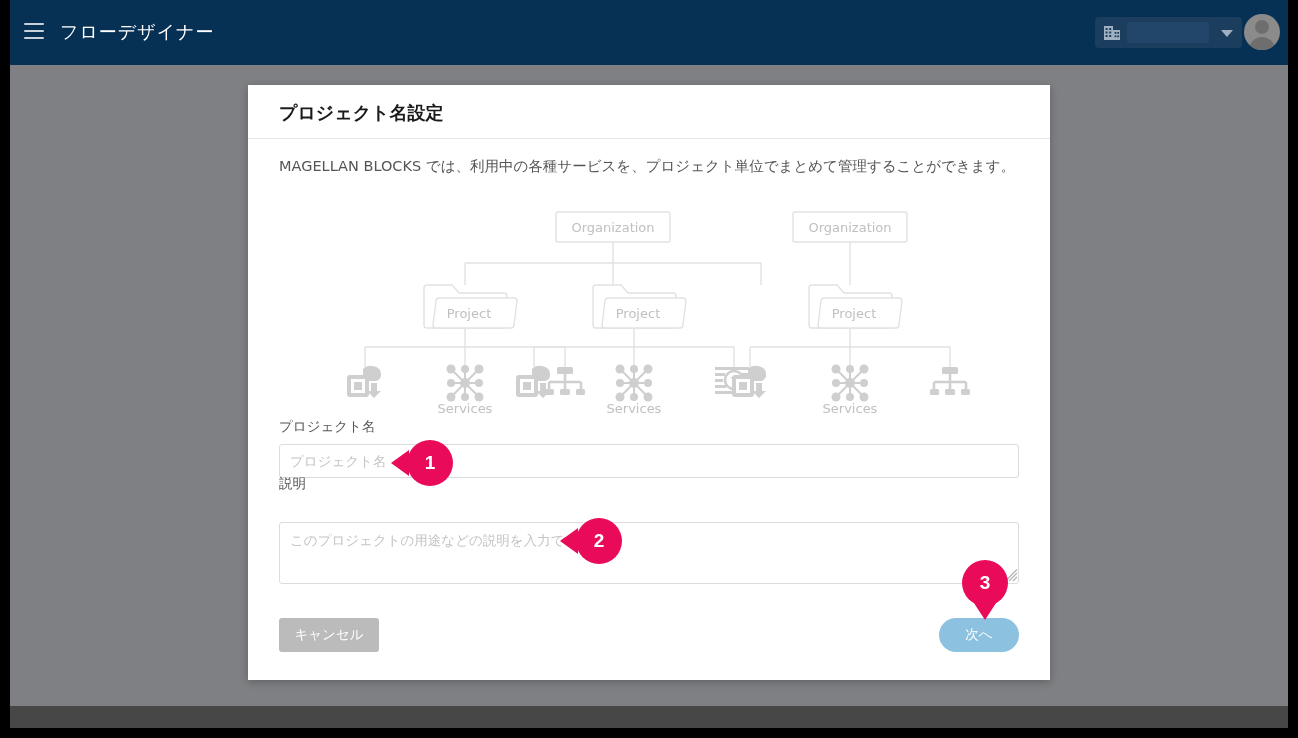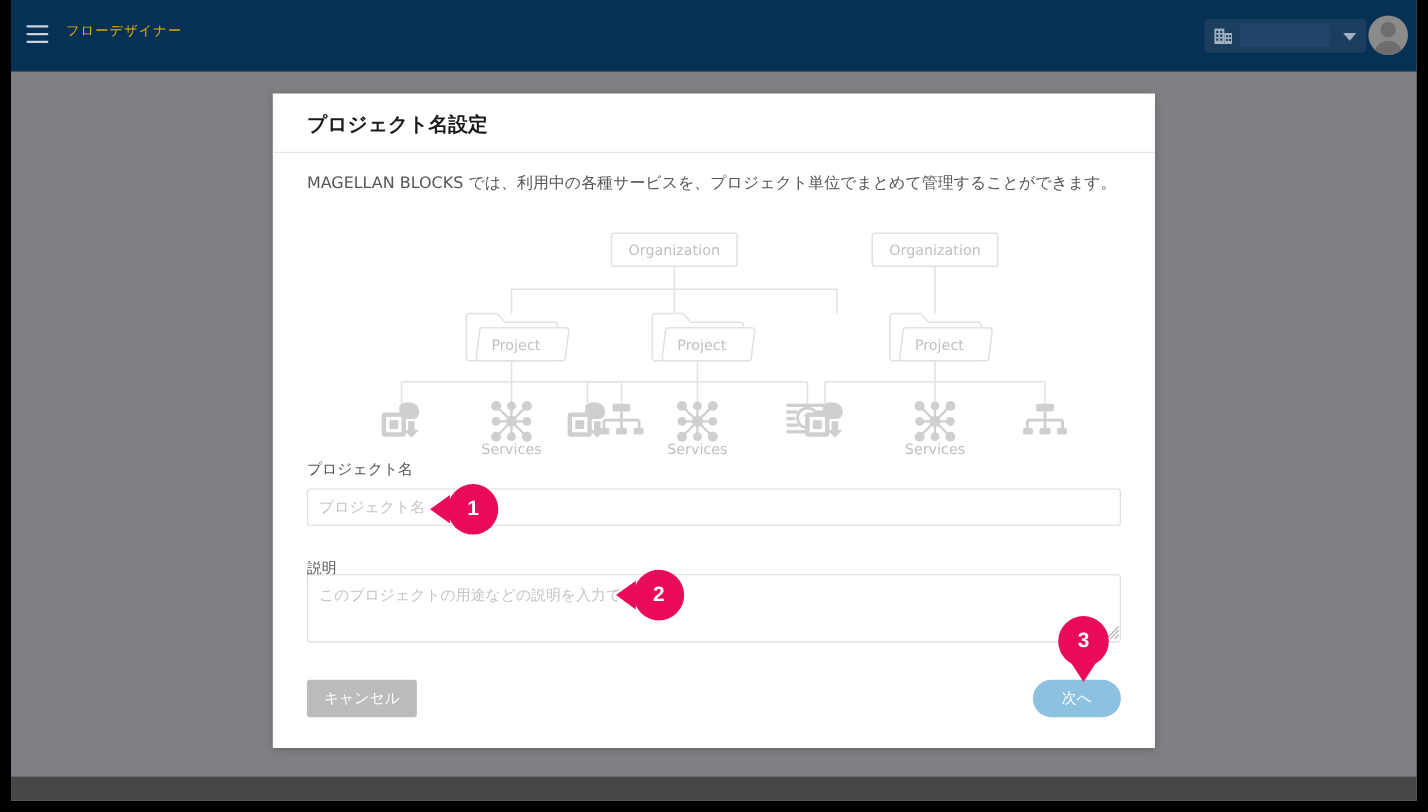--- a/index.html
+++ b/index.html
@@ -30,21 +30,21 @@
     width: 20px; height: 18px;
     cursor: pointer;
   }
   #hamburger span {
     display: block; height: 2px; width: 20px;
     background: #c9d2da; border-radius: 1px;
     margin-bottom: 5px;
   }
   #app-title {
     position: absolute; left: 50px; top: 20px;
-    color: #eab308; font-size: 12px; letter-spacing: 1px;
+    color: #ffffff; font-size: 18px; letter-spacing: 1px;
     font-family: "DejaVu Sans", "Liberation Sans", sans-serif;
   }
   #org-select {
     position: absolute; left: 1085px; top: 17px;
     width: 147px; height: 31px;
     background: #1b3e5e;
     border-radius: 4px;
     cursor: pointer;
   }
   #org-icon {
@@ -115,21 +115,21 @@
     width: 740px; height: 310px;
   }
 
   
   .field-label {
     position: absolute;
     font-size: 13.5px; color: #555555;
     font-family: "DejaVu Sans", "Liberation Sans", sans-serif;
   }
   #label-name  { left: 31px; top: 333px; }
-  #label-desc  { left: 31px; top: 423px; }
+  #label-desc  { left: 31px; top: 390px; }
 
   #input-name {
     position: absolute; left: 31px; top: 359px;
     width: 740px; height: 34px;
     border: 1px solid #dcdcdc; border-radius: 3px;
     background: #fff; outline: none;
     font-size: 13.5px; color: #333; padding: 0 10px;
     font-family: "DejaVu Sans", "Liberation Sans", sans-serif;
   }
   #input-name::placeholder { color: #c4c4c4; }

